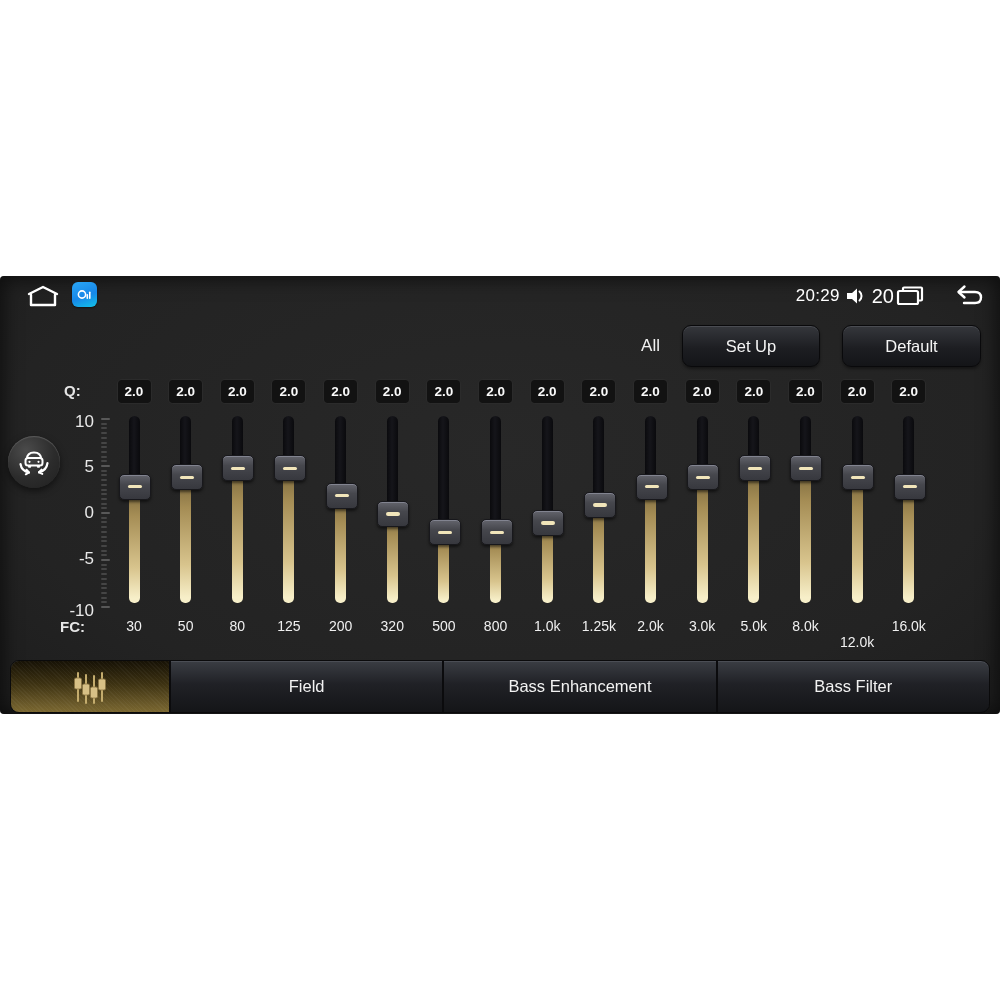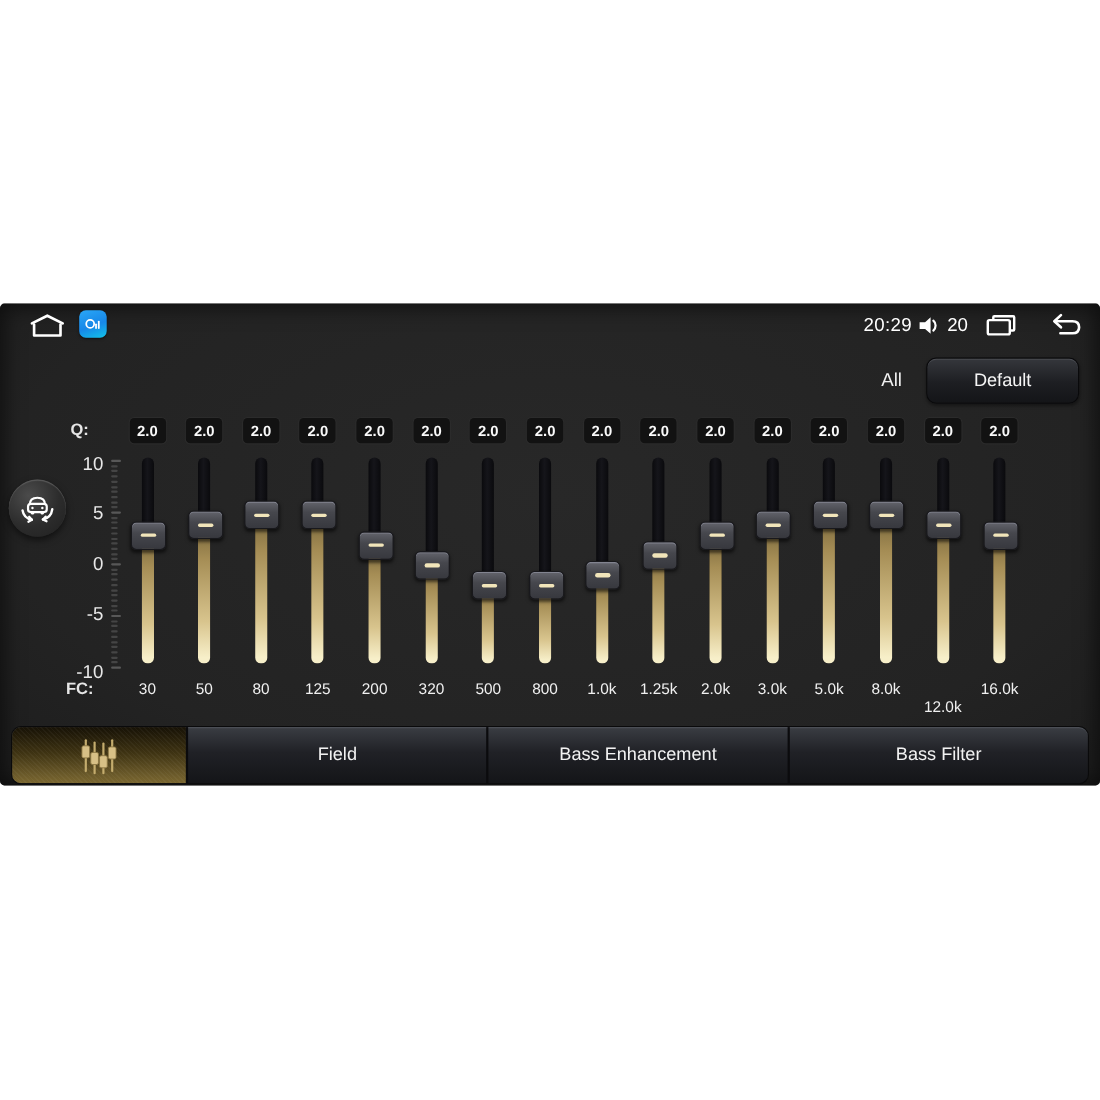--- a/index.html
+++ b/index.html
@@ -21,21 +21,21 @@
     position:absolute;left:72px;top:6px;width:25px;height:25px;border-radius:6px;
     background:linear-gradient(160deg,#2aa7f7 0%,#1787e8 55%,#12c3e8 100%);
     display:flex;align-items:center;justify-content:center;cursor:pointer;
     box-shadow:0 1px 2px rgba(0,0,0,.5);
   }
   .status-right{
     position:absolute;right:16px;top:6px;height:28px;
     display:flex;align-items:center;
   }
   .status-time{font-size:17px;color:#ffffff;letter-spacing:.3px;}
-  .status-vol{font-size:17px;color:#ffffff;margin-right:14px;}
+  .status-vol{font-size:20px;color:#ffffff;}
   .s-icon{display:block;}
   .spacer4{width:4px;} .spacer26{width:26px;}
   
   .preset-pill{
     position:absolute;left:33px;top:50px;width:115px;height:38px;border-radius:19px;
     background:linear-gradient(#202022,#18181a);
     border:1px solid #323234;
     display:flex;align-items:center;justify-content:center;gap:14px;
     cursor:pointer;box-shadow:0 2px 3px rgba(0,0,0,.35);
   }
@@ -141,20 +141,21 @@
     </svg>
     <span class="spacer26"></span>
     <svg class="s-icon" width="32" height="24" viewBox="0 0 32 24">
       <path d="M7 8 L23 8 Q29 8 29 13.5 Q29 19 23 19 L12 19" fill="none" stroke="#ffffff" stroke-width="2.4" stroke-linecap="round"></path>
       <path d="M12.5 2.5 L6.5 8 L12.5 13.5" fill="none" stroke="#ffffff" stroke-width="2.4" stroke-linecap="round" stroke-linejoin="round"></path>
     </svg>
   </div>
 
   <div class="header-right">
     <span class="all-label">All</span>
+    <div class="hd-btn btn-setup">Set Up</div>
     <div class="hd-btn btn-default">Default</div>
   </div>
 
   <div class="row-caption" style="left:64px;top:106px;font-weight:bold;">Q:</div>
   <div class="row-caption" style="left:60px;top:342px;font-weight:bold;">FC:</div>
 
   <div class="car-btn">
     <svg width="34" height="32" viewBox="0 0 34 32">
       <path d="M10 13 Q10 6.5 17 6.5 Q24 6.5 24 13" fill="none" stroke="#ffffff" stroke-width="2"></path>
       <rect x="8.5" y="12" width="17" height="7.5" rx="2.5" fill="none" stroke="#ffffff" stroke-width="2"></rect>

